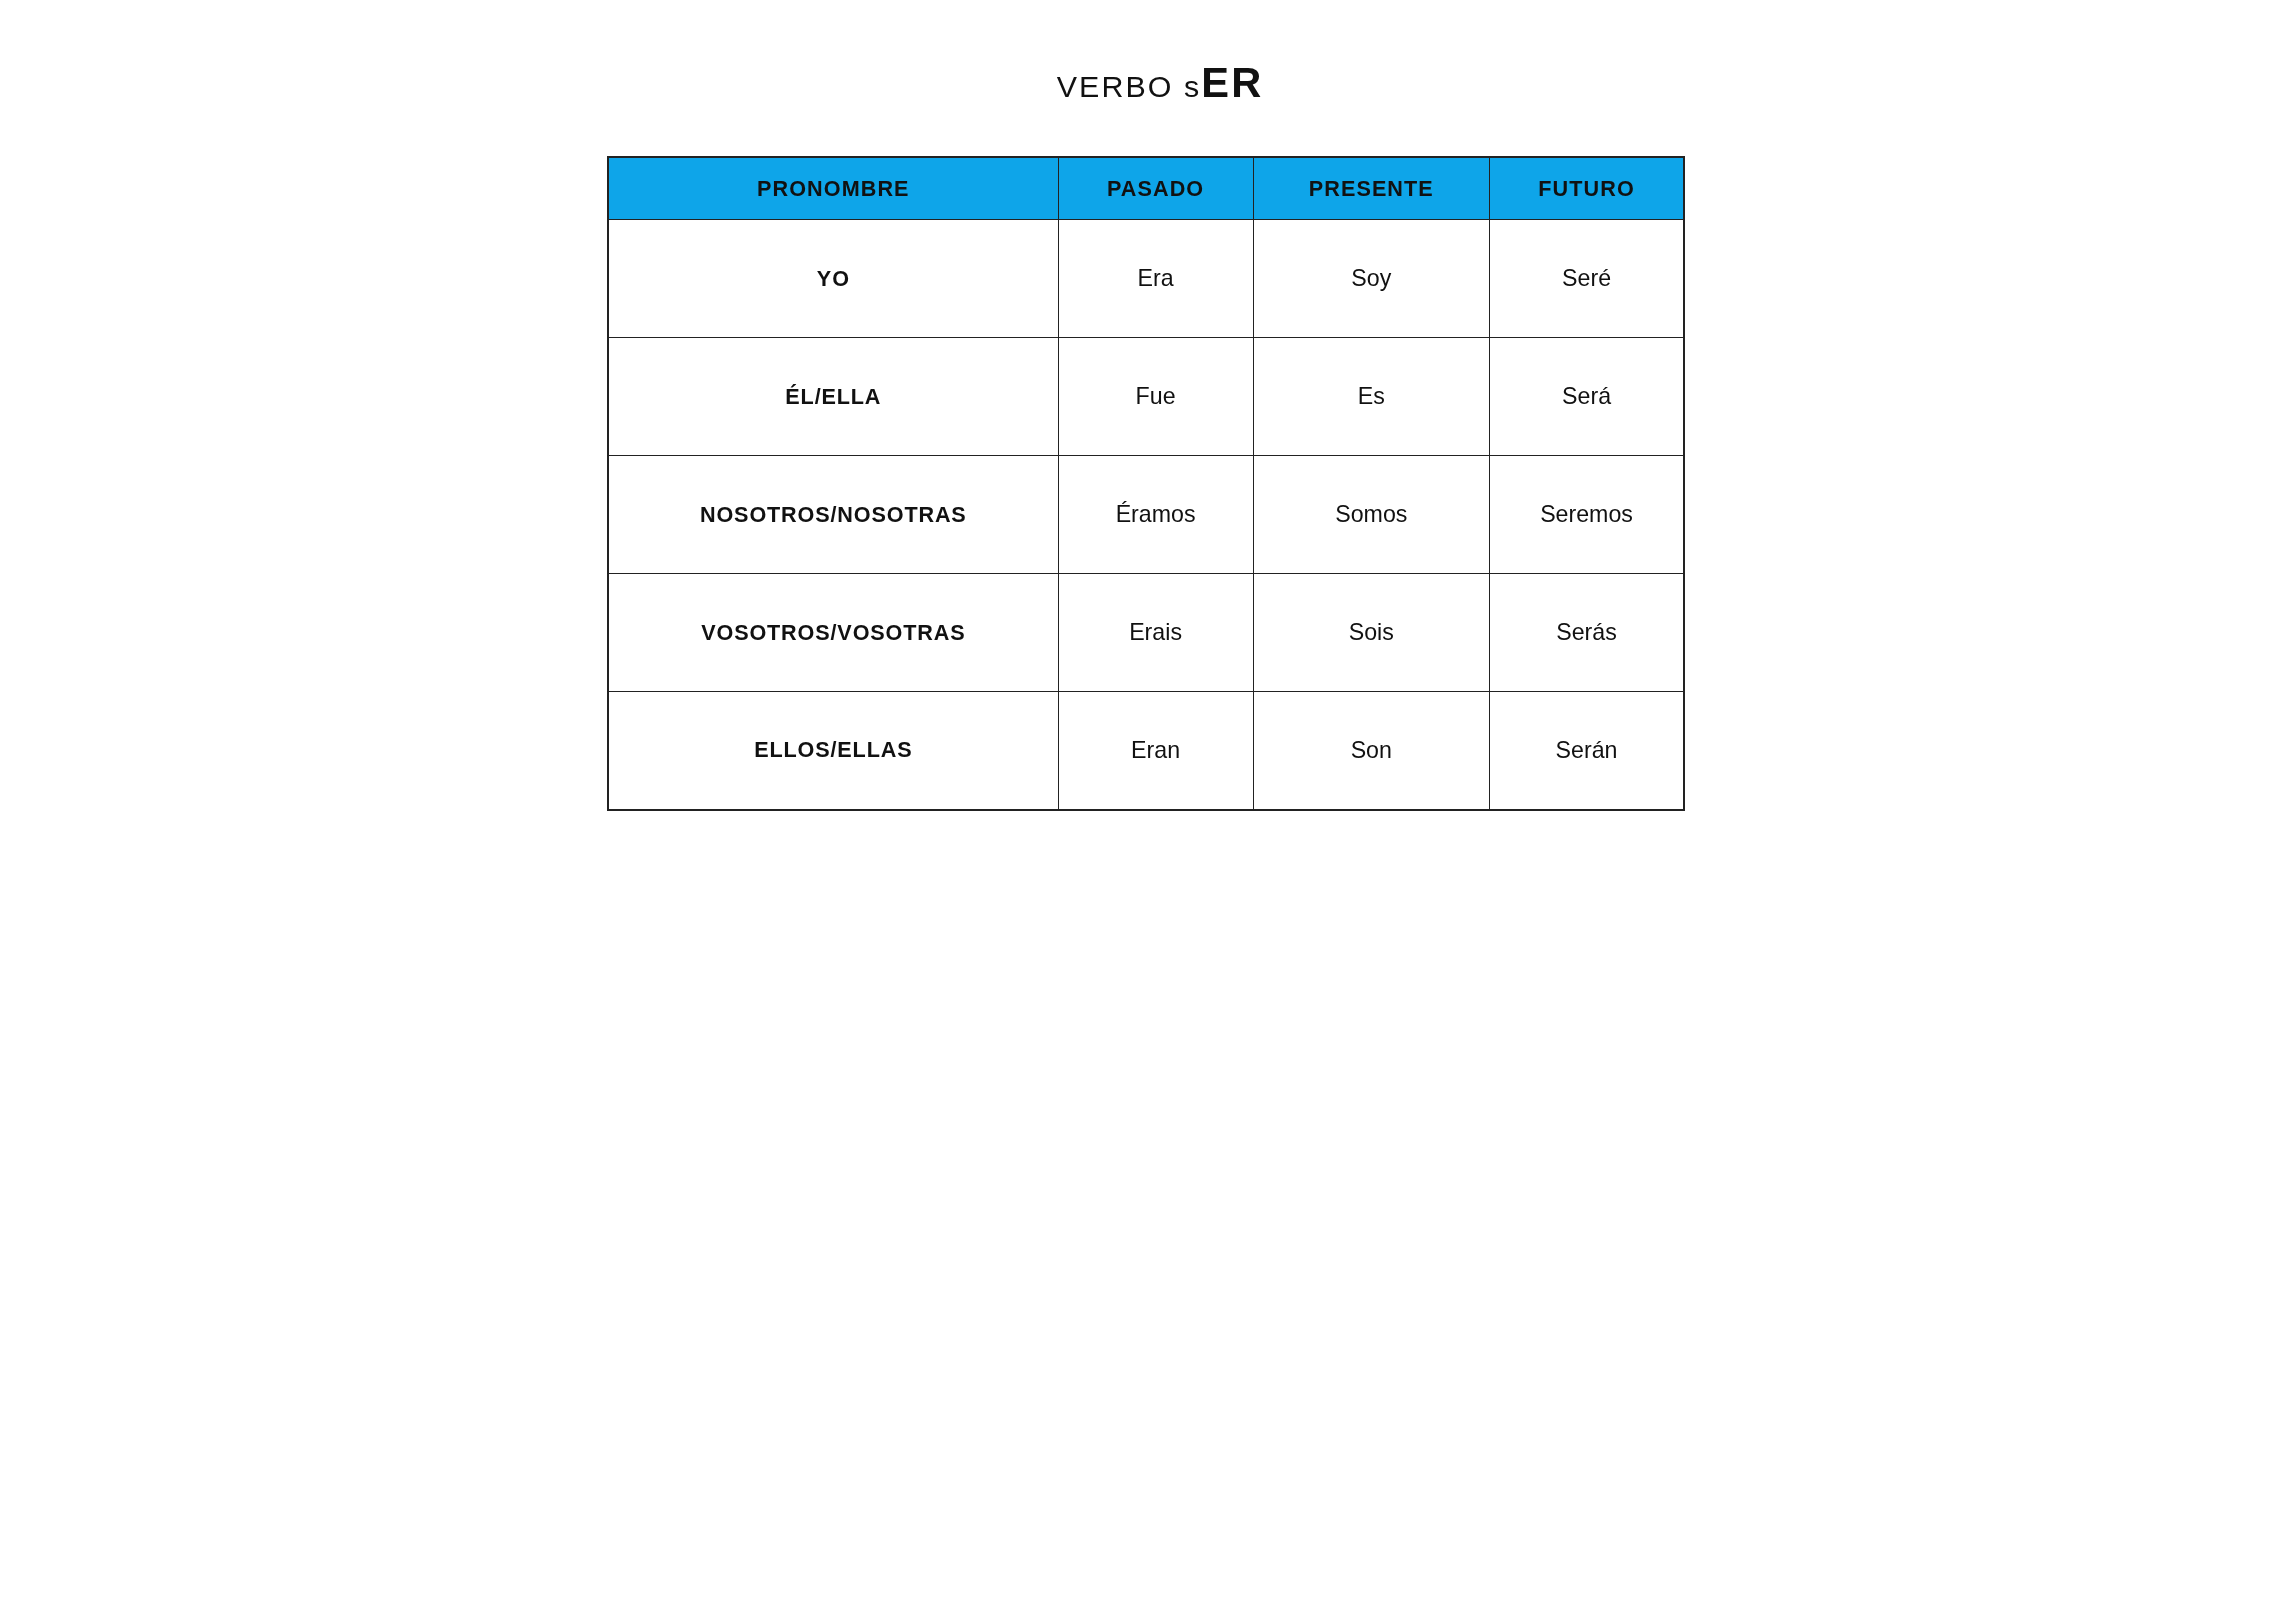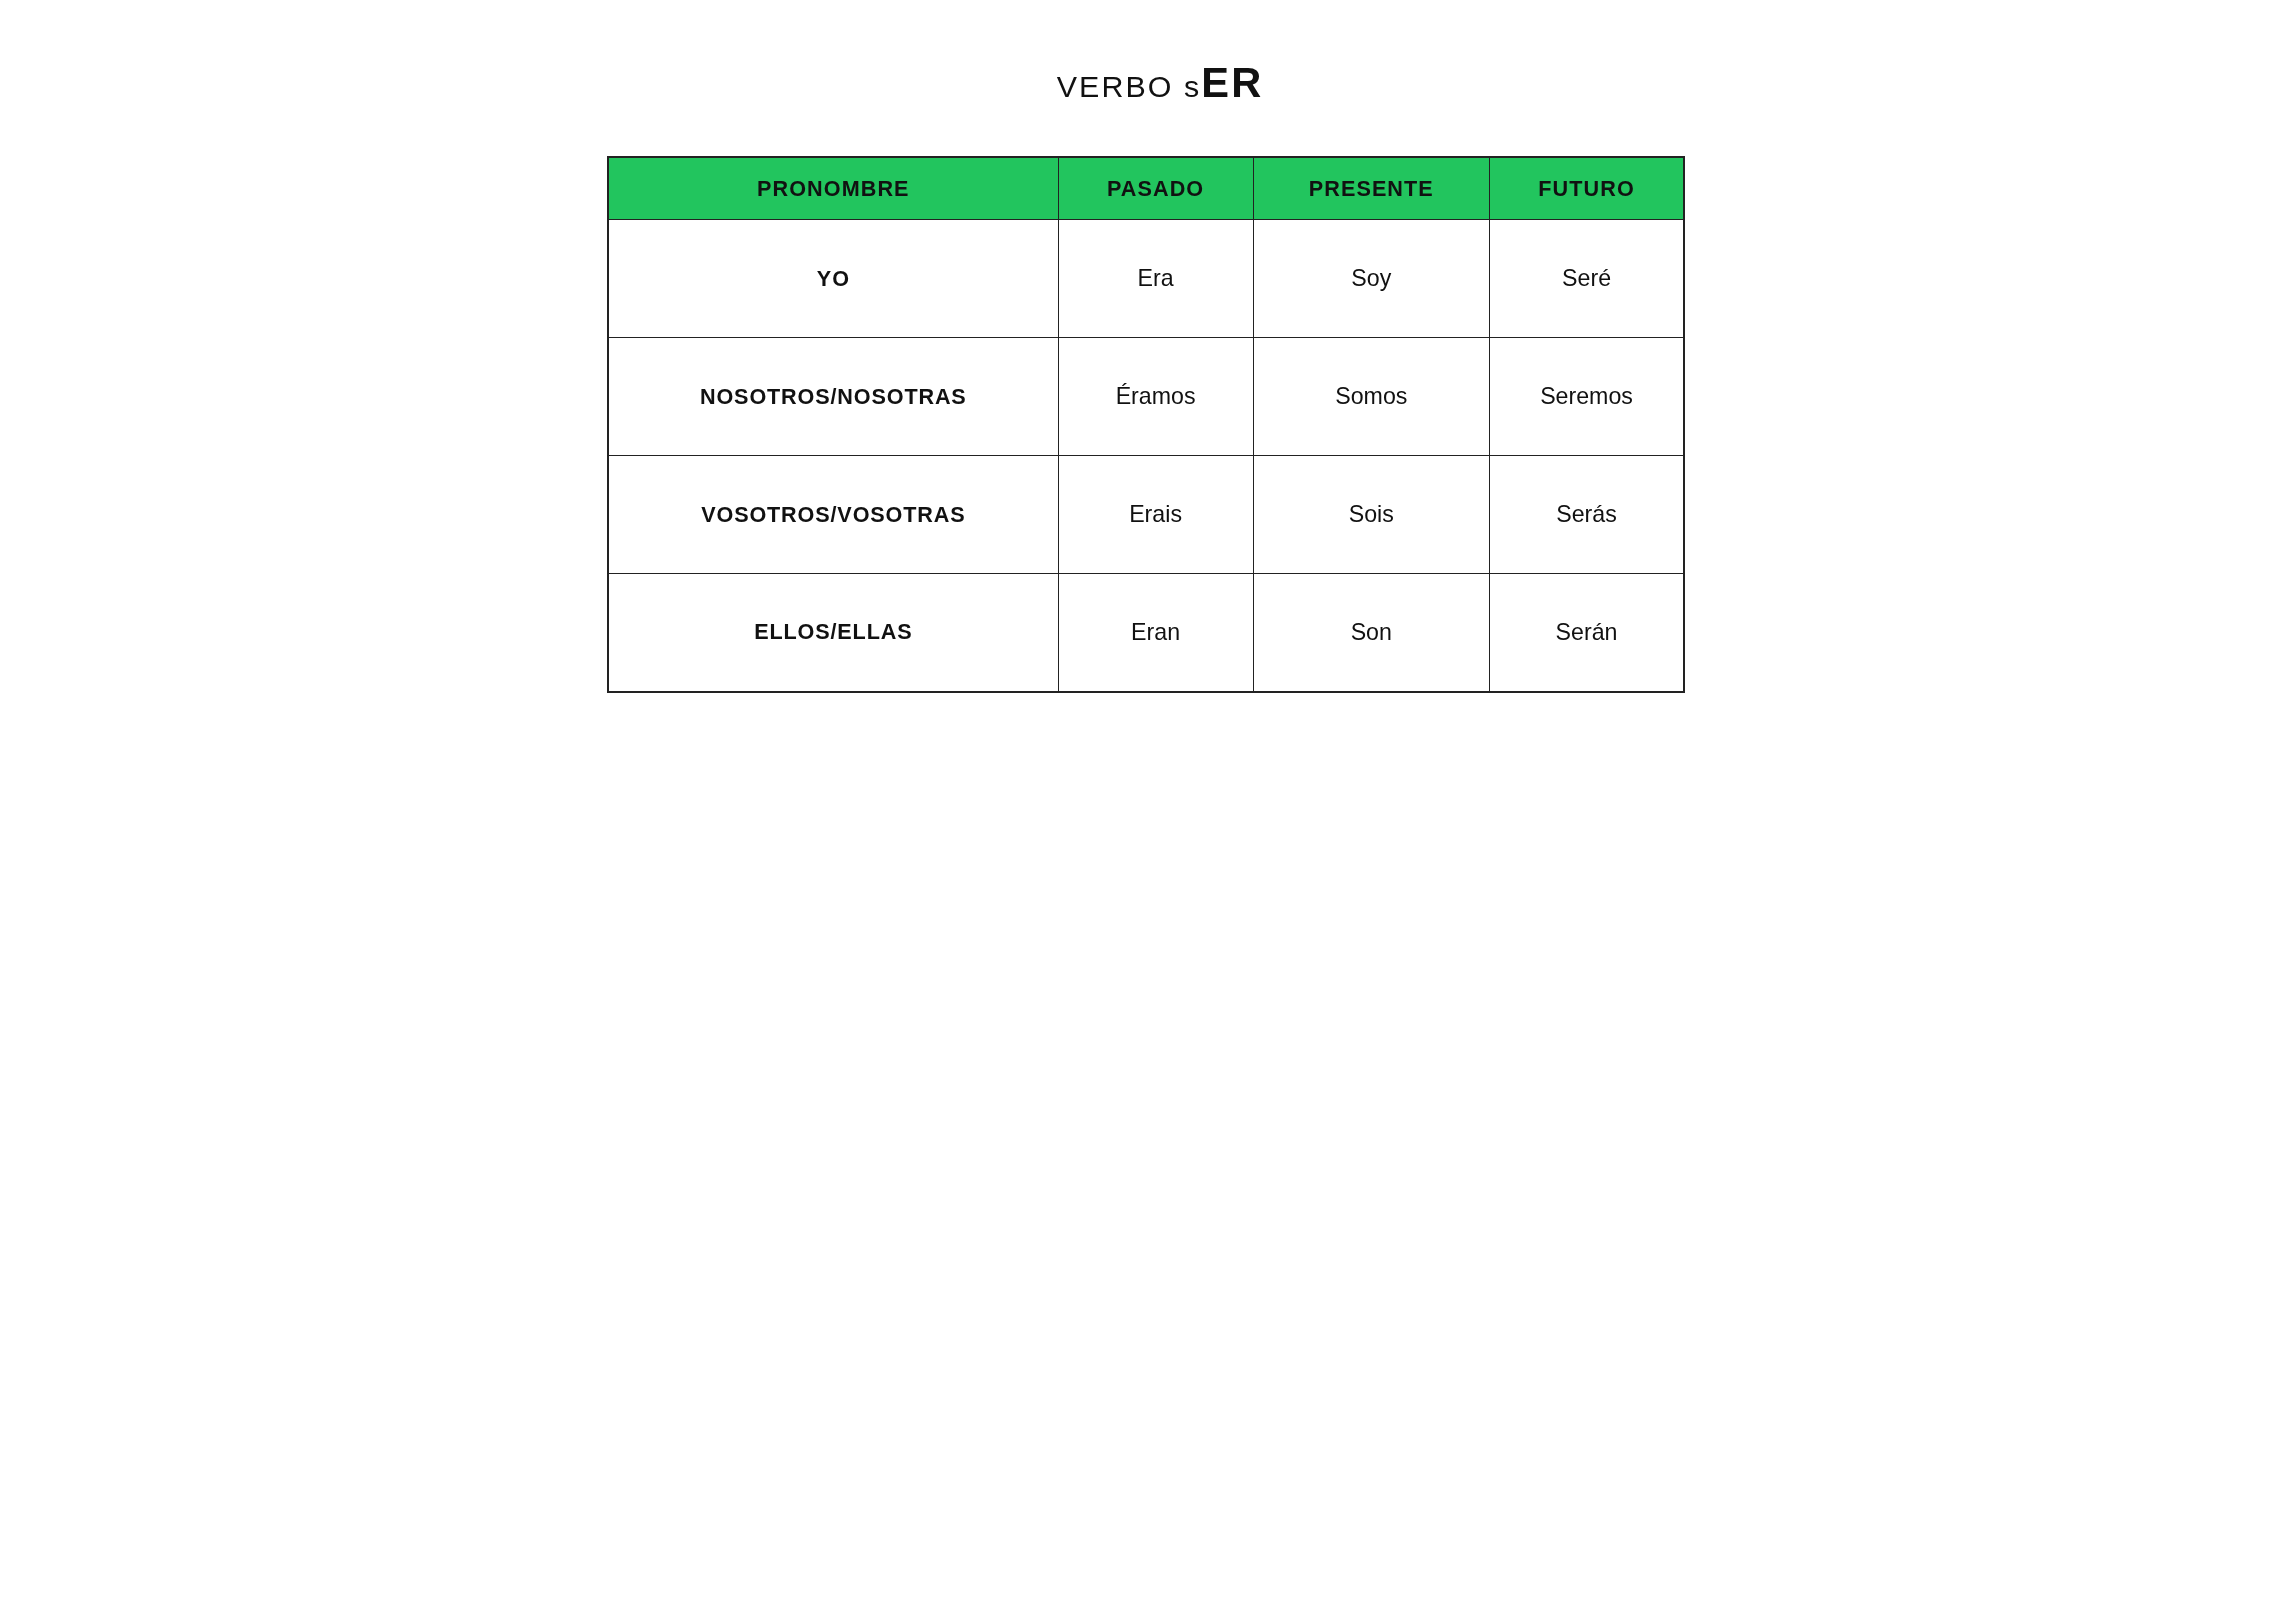--- a/index.html
+++ b/index.html
@@ -53,21 +53,21 @@
       vertical-align: middle;
       padding: 21.6px 15.7px;
       color: #111;
     }
 
     .verb-table thead th {
       font-size: 1.35rem;
       font-weight: bold;
       letter-spacing: 0.05em;
       padding: 17.6px 15.7px;
-      background: #22c55e;
+      background: #0ea5e9;
     }
 
     .verb-table tbody td {
       font-size: 1.45rem;
     }
 
     .verb-table tbody td.pronombre {
       font-size: 1.35rem;
       font-weight: bold;
       letter-spacing: 0.04em;
@@ -95,20 +95,26 @@
     </tr>
   </thead>
   <tbody id="table-body">
   <tr>
         <td class="pronombre">YO</td>
         <td>Era</td>
         <td>Soy</td>
         <td>Seré</td>
       </tr>
       <tr>
+        <td class="pronombre">ÉL/ELLA</td>
+        <td>Fue</td>
+        <td>Es</td>
+        <td>Será</td>
+      </tr>
+      <tr>
         <td class="pronombre">NOSOTROS/NOSOTRAS</td>
         <td>Éramos</td>
         <td>Somos</td>
         <td>Seremos</td>
       </tr>
       <tr>
         <td class="pronombre">VOSOTROS/VOSOTRAS</td>
         <td>Erais</td>
         <td>Sois</td>
         <td>Serás</td>

